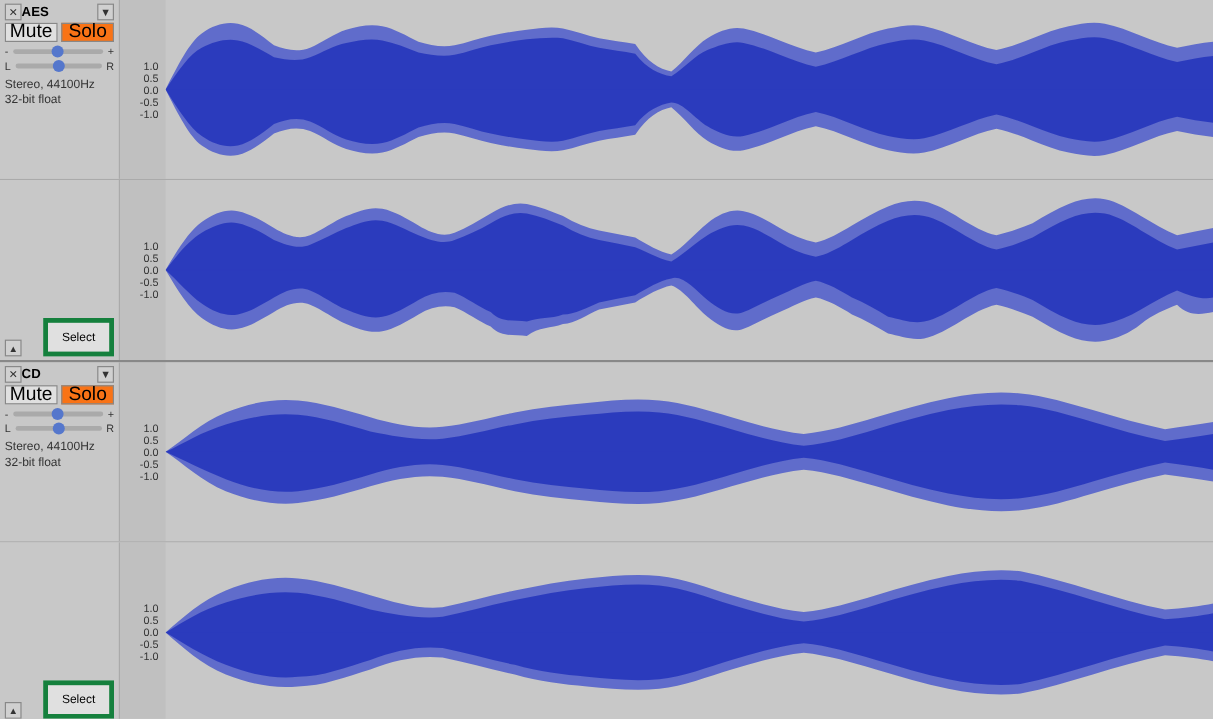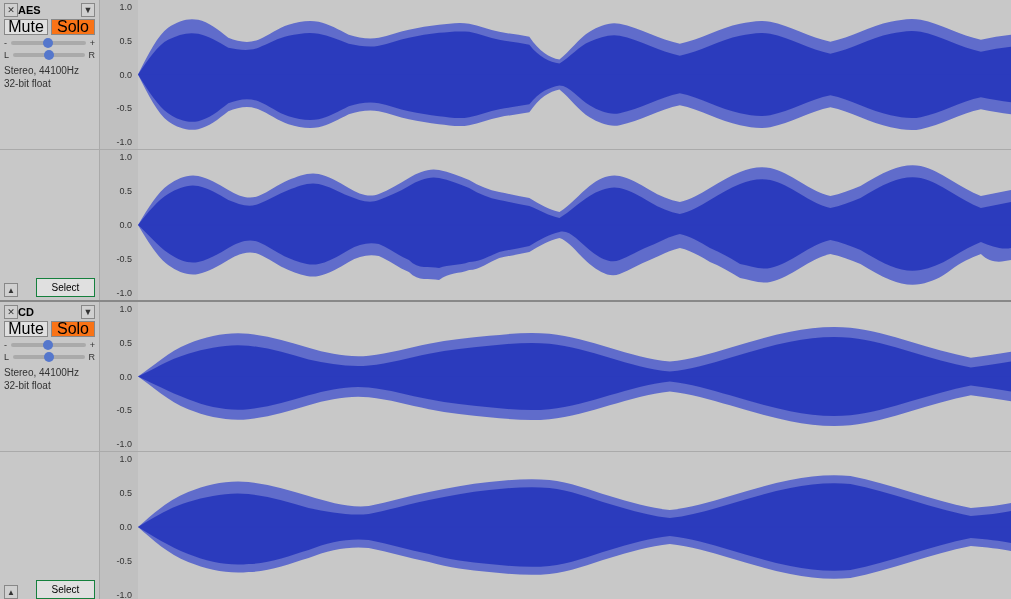--- a/index.html
+++ b/index.html
@@ -173,24 +173,23 @@
     }
 
     .y-axis {
       position: absolute;
       left: 0;
       top: 0;
       width: 38px;
       height: 100%;
       display: flex;
       flex-direction: column;
-      justify-content: space-between;
+      justify-content: center;
       padding: 2px 2px;
       pointer-events: none;
-      gap: 17px;
     }
 
     .y-label {
       font-size: 9px;
       color: #333;
       text-align: right;
       width: 30px;
     }
 
     .waveform-main {
@@ -209,23 +208,23 @@
       align-items: flex-end;
       justify-content: space-between;
       padding: 3px 4px;
       border-right: 1px solid #aaa;
       border-top: none;
       flex-shrink: 0;
     }
 
     .select-btn {
       flex: 1;
-      height: 19px;
+      height: 32px;
       background: #e0e0e0;
-      border: 1px solid #15803d;
+      border: 4px solid #15803d;
       font-size: 10px;
       display: flex;
       align-items: center;
       justify-content: center;
       cursor: pointer;
       color: #000;
       margin-left: 18px;
     }
 
     .arrow-btn {

